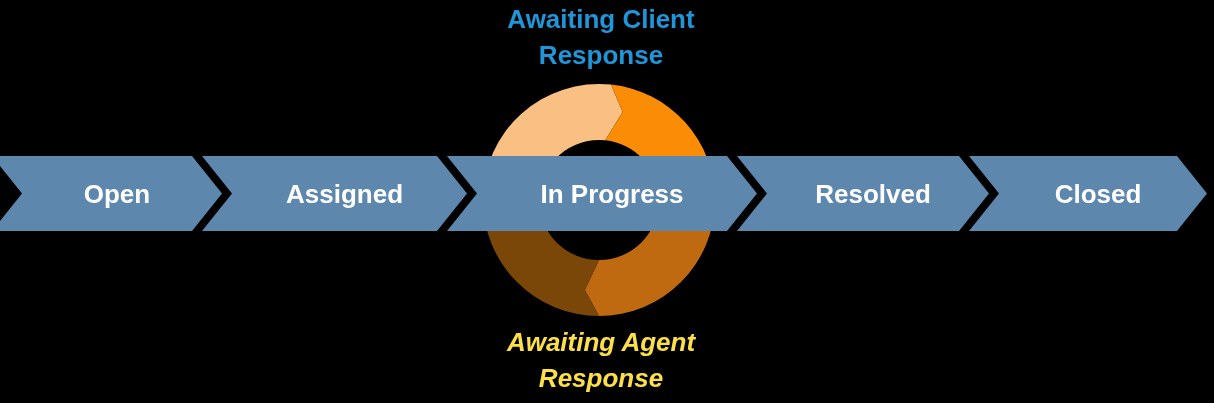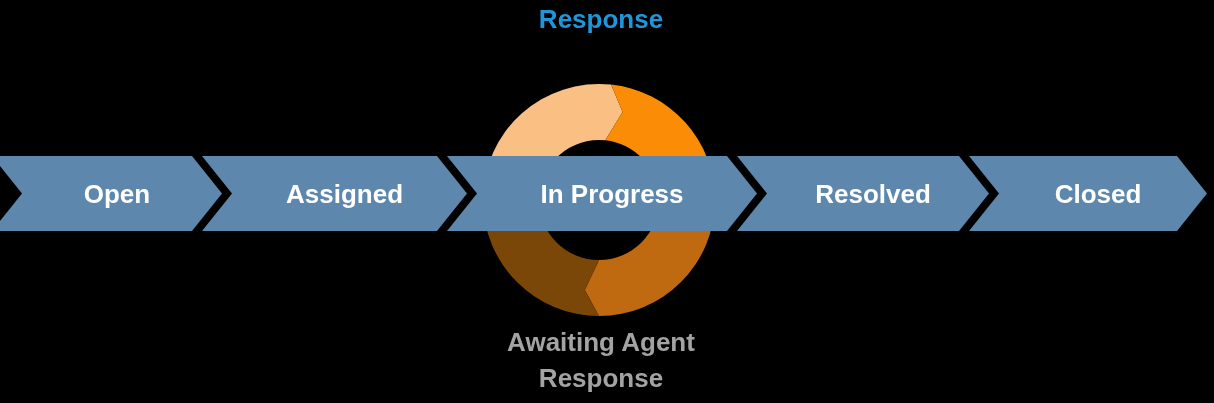--- a/index.html
+++ b/index.html
@@ -33,20 +33,21 @@
     <g id="label-group">
         <text x="117" y="203" class="stage-label" fill="#FFFFFF">Open</text>
         <text x="344.5" y="203" class="stage-label" fill="#FFFFFF">Assigned</text>
         <text x="612" y="203" class="stage-label" fill="#FFFFFF">In Progress</text>
         <text x="873" y="203" class="stage-label" fill="#FFFFFF">Resolved</text>
         <text x="1098" y="203" class="stage-label" fill="#FFFFFF">Closed</text>
       </g>
   </svg>
 
   <div class="note note-top" style="color: rgb(30, 150, 217);">
+    <div>Awaiting Client</div>
     <div>Response</div>
   </div>
 
-  <div class="note note-bottom" style="color: #a3a3a3;">
+  <div class="note note-bottom" style="color: #fde047; font-style: italic;">
     <div>Awaiting Agent</div>
     <div>Response</div>
   </div>
 </div>
 
 </body></html>

